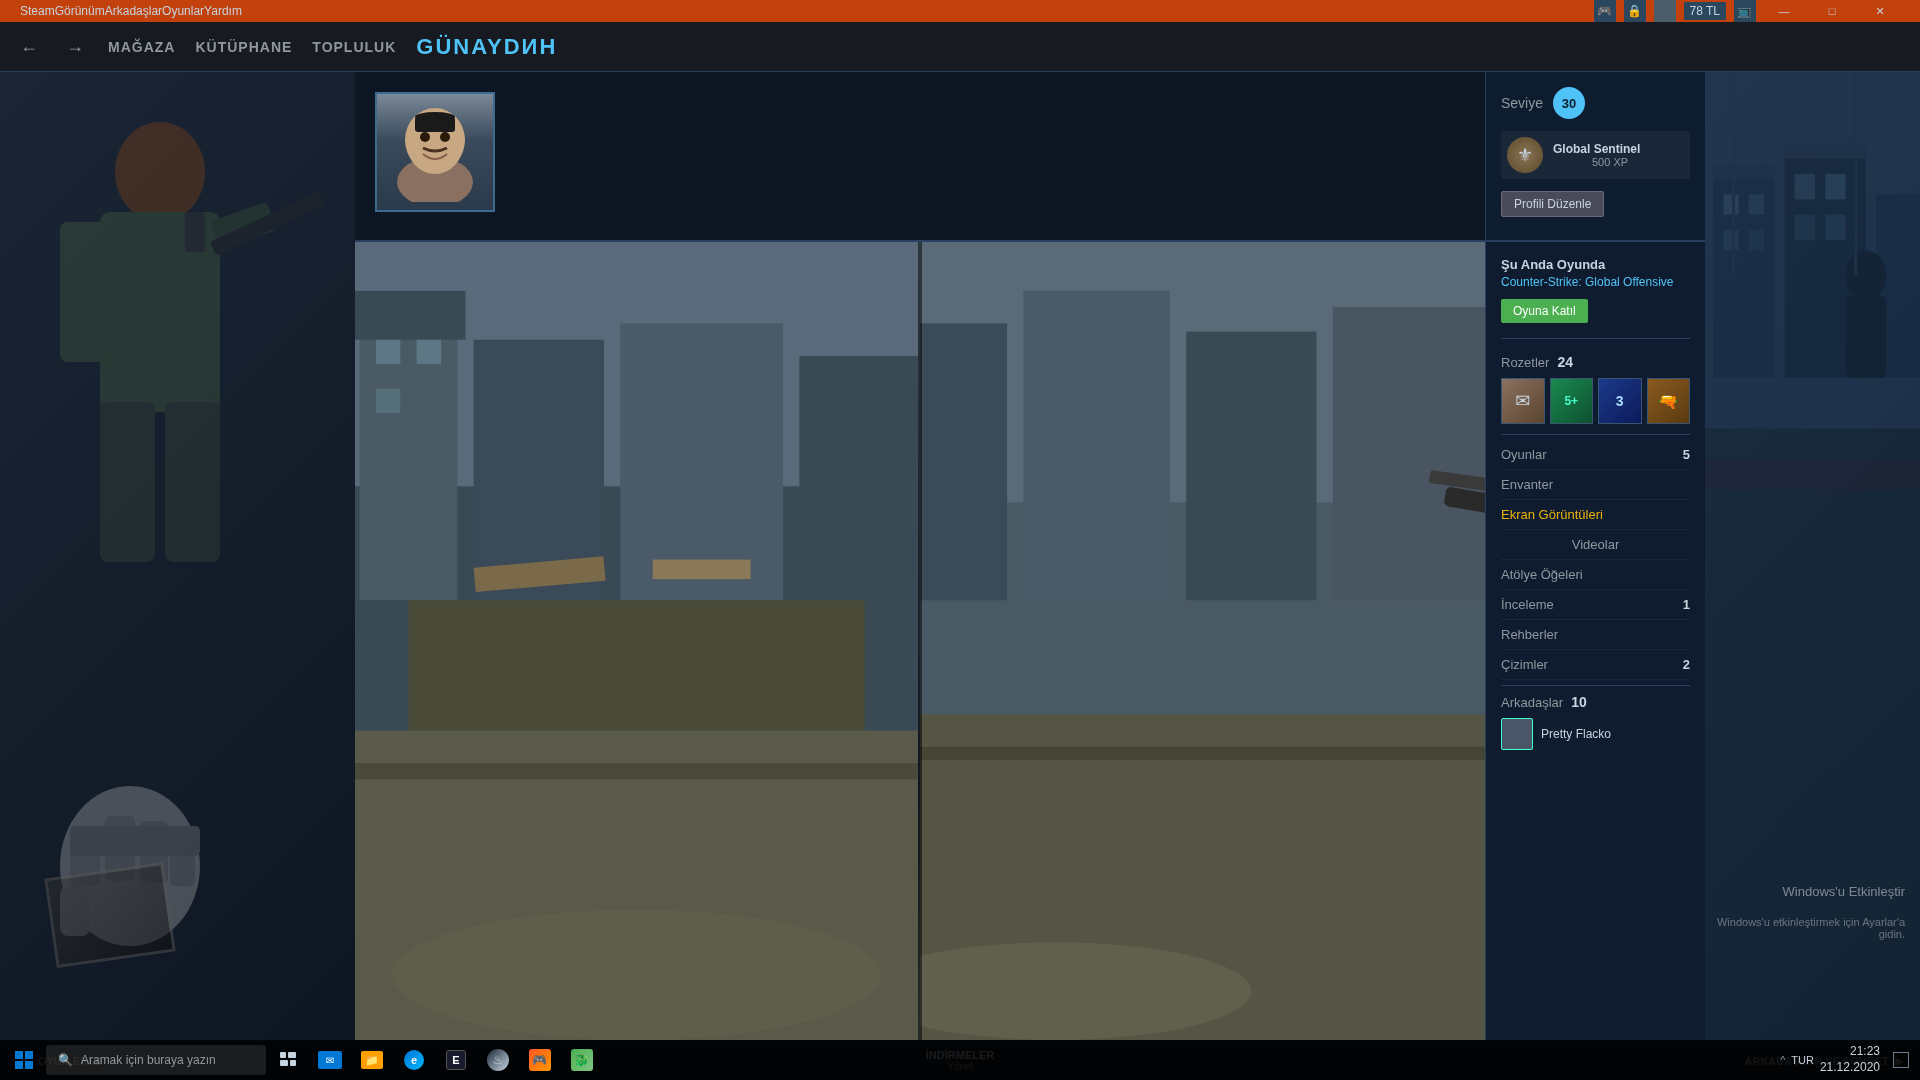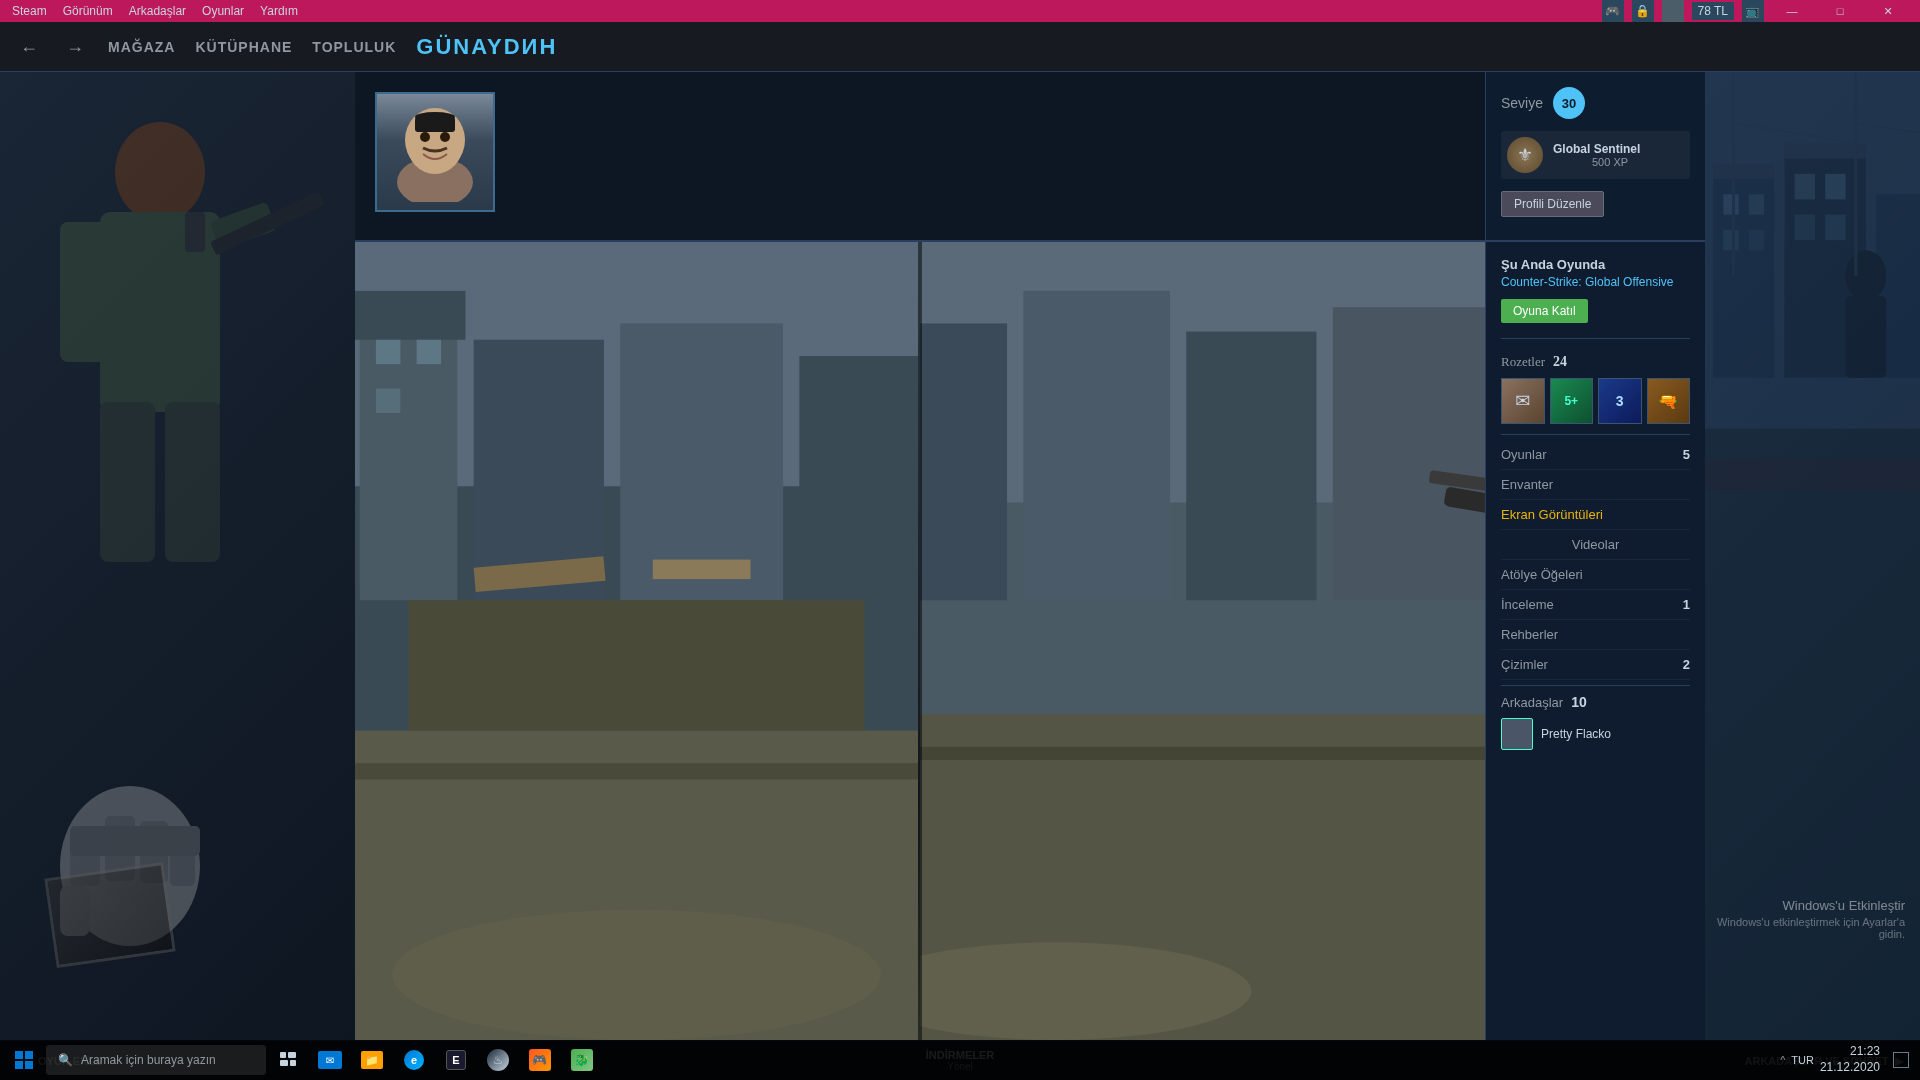--- a/index.html
+++ b/index.html
@@ -1,25 +1,24 @@
 <!DOCTYPE html>
 <html><head>
   <meta charset="utf-8">
   <style>
     * { margin: 0; padding: 0; box-sizing: border-box; }
     body { width: 1920px; height: 1080px; overflow: hidden; font-family: Arial, sans-serif; background: #1b2838; color: #c6d4df; }
 
     
     .menu-bar {
       height: 22px;
-      background: #be185d;
+      background: #c2410c;
       display: flex;
       align-items: center;
-      padding: 0 12px;
-      gap: 16px;
+      padding: 0 20px;
       font-size: 12px;
       color: #c6d4df;
     }
     .menu-bar span { cursor: pointer; }
 
     
     .title-bar-right {
       margin-left: auto;
       display: flex;
       align-items: center;
@@ -255,21 +254,21 @@
 
         <div style="padding:15px 15px 10px;">
           <div style="font-size:13px;color:#c6d4df;font-weight:bold;margin-bottom:3px;">Şu Anda Oyunda</div>
           <div style="font-size:12px;color:#4fc3f7;margin-bottom:10px;">Counter-Strike: Global Offensive</div>
           <button style="background:#4caf50;color:#fff;border:none;padding:5px 12px;font-size:12px;cursor:pointer;border-radius:2px;">Oyuna Katıl</button>
         </div>
 
         <div style="height:1px;background:#2a3f5f;margin:5px 15px;"></div>
 
         <div style="padding:10px 15px;">
-          <div style="display:flex;align-items:center;gap:8px;margin-bottom:8px;font-family:Liberation Serif, serif;">
+          <div style="display:flex;align-items:center;gap:8px;margin-bottom:8px;">
             <span style="font-size:13px;color:#8f98a0;">Rozetler</span>
             <span style="font-size:14px;color:#c6d4df;font-weight:bold;">24</span>
           </div>
           <div style="display:flex;gap:5px;">
             <div style="width:46px;height:46px;border:1px solid #3a5570;background:linear-gradient(135deg,#8a7060,#5a4530);display:flex;align-items:center;justify-content:center;font-size:18px;cursor:pointer;">✉</div>
             <div style="width:46px;height:46px;border:1px solid #3a5570;background:linear-gradient(135deg,#1a8a50,#0d5030);display:flex;align-items:center;justify-content:center;font-size:12px;font-weight:bold;color:#4fc;cursor:pointer;">5+</div>
             <div style="width:46px;height:46px;border:1px solid #3a5570;background:linear-gradient(135deg,#1a3a8a,#0d1a5a);display:flex;align-items:center;justify-content:center;font-size:14px;font-weight:bold;color:#adf;cursor:pointer;">3</div>
             <div style="width:46px;height:46px;border:1px solid #3a5570;background:linear-gradient(135deg,#8a5a20,#5a3a10);display:flex;align-items:center;justify-content:center;font-size:16px;cursor:pointer;">🔫</div>
           </div>
         </div>
@@ -356,21 +355,21 @@
 
         <line x1="30" y1="0" x2="30" y2="200" stroke="#253a55" stroke-width="3"></line>
         <line x1="30" y1="50" x2="150" y2="70" stroke="#253a55" stroke-width="1"></line>
         <line x1="150" y1="0" x2="150" y2="200" stroke="#253a55" stroke-width="3"></line>
         <line x1="150" y1="50" x2="215" y2="60" stroke="#253a55" stroke-width="1"></line>
       </svg>
     </div>
 
     <div style="position:absolute;bottom:100px;right:15px;text-align:right;">
       <div style="font-size:13px;color:rgba(255,255,255,0.45);">Windows'u Etkinleştir</div>
-      <div style="font-size:11px;color:rgba(255,255,255,0.35);margin-top:3px;">Windows'u etkinleştirmek için Ayarlar'a gidin.</div>
+      <div style="font-size:11px;color:rgba(255,255,255,0.35);margin-top:17px;">Windows'u etkinleştirmek için Ayarlar'a gidin.</div>
     </div>
   </div>
 
 </div>
 
 <div style="height:40px;background:#171a21;display:flex;align-items:center;padding:0 16px;border-top:1px solid #2a3f5f;position:relative;">
   <div style="display:flex;align-items:center;gap:6px;cursor:pointer;">
     <span style="font-size:16px;color:#8f98a0;">＋</span>
     <span style="font-size:11px;color:#8f98a0;font-weight:bold;">OYUN EKLE</span>
   </div>

